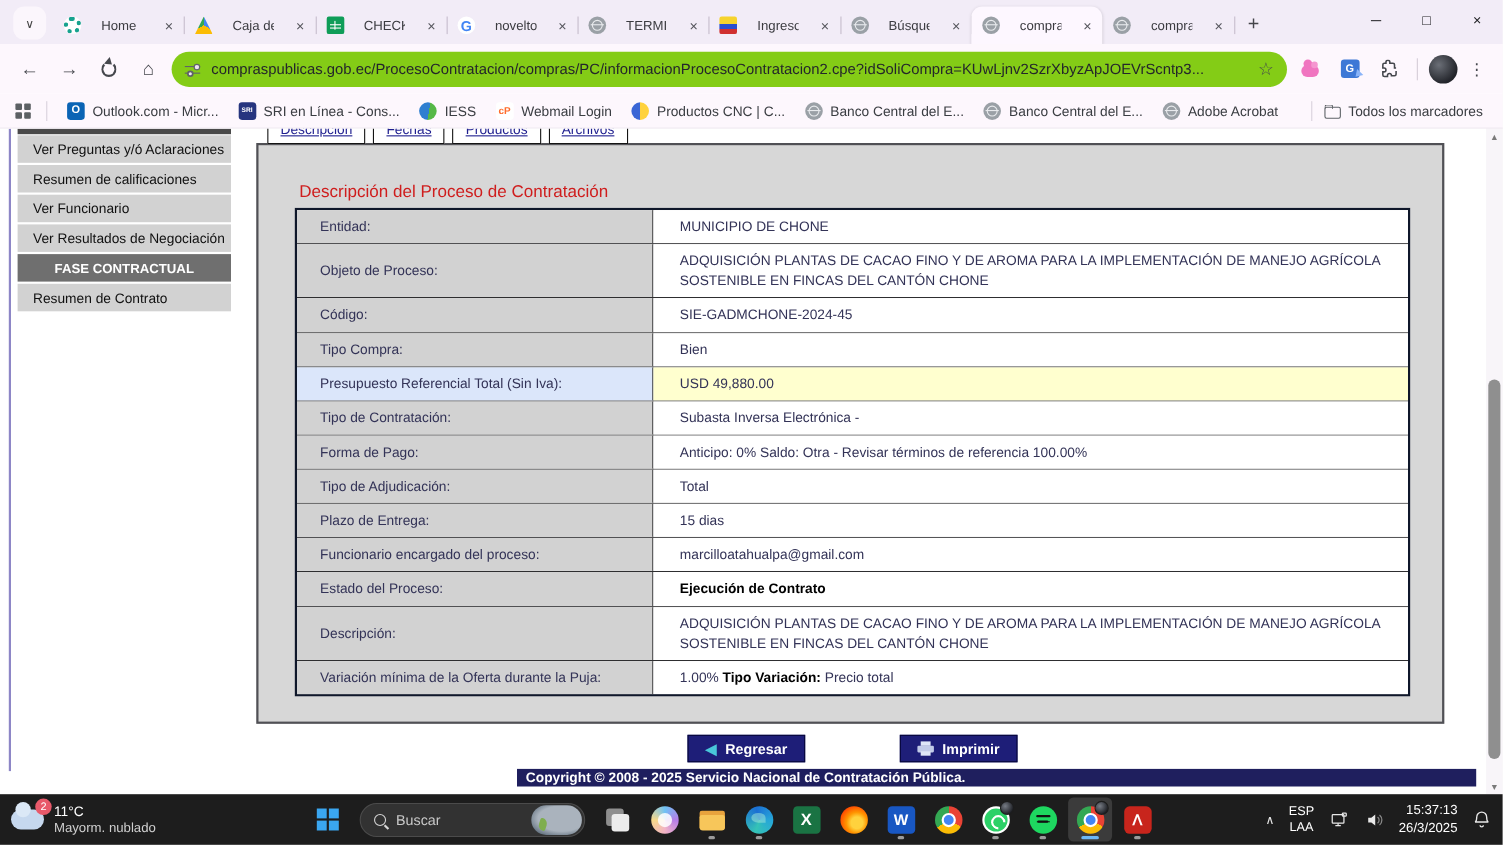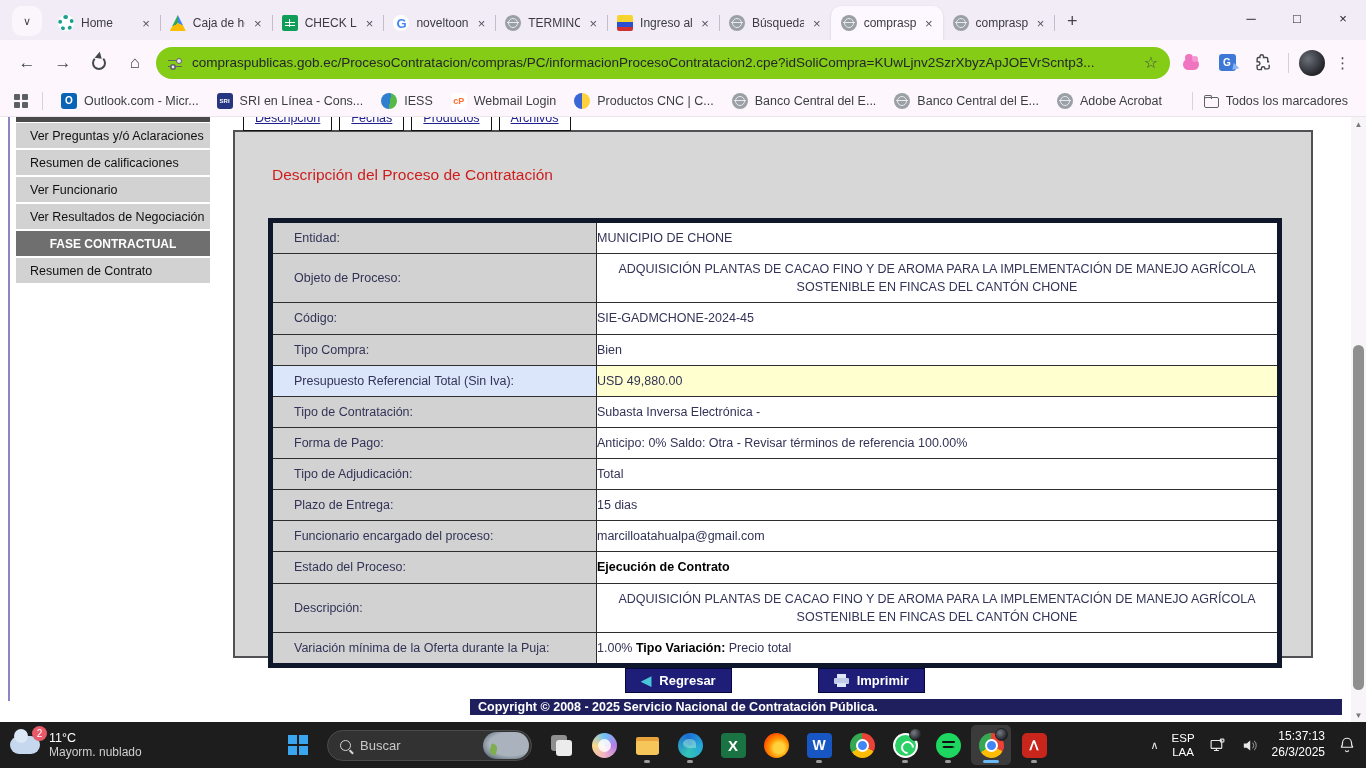--- a/index.html
+++ b/index.html
@@ -3,21 +3,21 @@
 <meta charset="utf-8">
 <style>
   * { box-sizing: border-box; margin: 0; padding: 0; }
   html,body { width:1366px; height:768px; overflow:hidden; background:#fff;
     font-family:"Liberation Sans", sans-serif; }
 
   
   .tabbar { position:absolute; top:0; left:0; width:1366px; height:40px; background:#f2ecf7; display:flex; align-items:flex-end; }
   .tabsearch { width:30px; height:30px; margin:0 6px 4px 12px; border-radius:10px; background:#fbf6fc; display:flex; align-items:center; justify-content:center; color:#444; font-size:11px; flex:0 0 auto; }
   .tabs-scroll { display:flex; align-items:flex-end; height:40px; flex:0 1 auto; min-width:0; }
-  .tab { display:flex; align-items:center; gap:7px; height:34px; padding:0 8px 0 10px; flex:0 1 120px; min-width:0; border-radius:10px 10px 0 0; position:relative; cursor:default; }
+  .tab { display:flex; align-items:center; gap:18px; height:34px; padding:0 8px 0 10px; flex:0 1 120px; min-width:0; border-radius:10px 10px 0 0; position:relative; cursor:default; }
   .tab:not(.active):after { content:""; position:absolute; right:-1px; top:9px; height:16px; width:1px; background:#c6bccc; }
   .tab.active { background:#fdf7ff; box-shadow:0 1px 3px rgba(0,0,0,.12); }
   .tab.active:after { display:none; }
   .tab-label { font-size:12px; color:#3b3b40; white-space:nowrap; overflow:hidden; flex:1 1 auto; min-width:0; }
   .tab-close { font-size:13px; color:#55555c; flex:0 0 auto; padding:0 2px; }
   .newtab { width:28px; height:28px; margin:0 0 5px 4px; display:flex; align-items:center; justify-content:center; font-size:18px; color:#44444a; flex:0 0 auto; }
   .wincontrols { position:absolute; right:0; top:0; height:36px; display:flex; }
   .winbtn { width:46px; height:36px; display:flex; align-items:center; justify-content:center; font-size:13px; color:#202124; }
 
   .favicon { width:16px; height:16px; flex:0 0 auto; border-radius:3px; position:relative; display:inline-flex; align-items:center; justify-content:center; font-size:9px; font-weight:bold; color:#fff; }
@@ -76,25 +76,25 @@
   .sidebar { position:absolute; left:16px; top:0; width:194px; }
   .sidebar-topbar { height:5px; background:#4a4a4a; margin-bottom:1px; }
   .side-item { height:25px; background:#d2d2d2; margin-bottom:2px; display:flex; align-items:center; padding-left:14px; font-size:12.5px; color:#101010; }
   .side-item.header { background:#6f6f6f; color:#fff; font-weight:bold; justify-content:center; padding-left:0; font-size:12px; }
 
   .panel { position:absolute; left:233px; top:13px; width:1080px; height:528px; background:#d7d7d7; border:2px solid #505055; }
   .ctabs { position:absolute; top:-27px; left:8px; display:flex; gap:7px; }
   .ctab { height:26px; background:#fff; border:1px solid #141414; padding:0 11px; display:flex; align-items:center; font-size:12.5px; color:#1f1f8f; text-decoration:underline; white-space:nowrap; }
   .panel-heading { position:absolute; left:37px; top:34px; font-size:15.5px; color:#cf1d1d; }
 
-  .ptable { position:absolute; left:33px; top:57px; width:1014px; border:5px solid #0f172a; background:#fff;margin-top:29px; }
+  .ptable { position:absolute; left:33px; top:57px; width:1014px; border:2px solid #0f172a; background:#fff; }
   .prow { display:flex; border-bottom:1px solid #2e2e30; }
   .prow:last-child { border-bottom:none; }
   .pcell-label { width:324px; flex:0 0 324px; background:#d2d2d2; border-right:1px solid #2e2e30; padding:6px 6px 6px 21px; font-size:12.5px; color:#333357; display:flex; align-items:center; }
-  .pcell-value { flex:1 1 auto; background:#fff; padding:6px 0; font-size:12.5px; color:#333357; display:flex; align-items:center; line-height:1.45;text-align:center; }
+  .pcell-value { flex:1 1 auto; background:#fff; padding:6px 24px; font-size:12.5px; color:#333357; display:flex; align-items:center; line-height:1.45; }
   .prow.highlight .pcell-label { background:#dbe6fa; }
   .prow.highlight .pcell-value { background:#ffffcf; }
   .prow.tall .pcell-label, .prow.tall .pcell-value { min-height:48px; }
   .prow .pcell-label, .prow .pcell-value { min-height:28px; }
   .vbold { color:#000; font-weight:bold; }
 
   .btnrow { position:absolute; left:35px; width:1010px; top:536px; display:flex; justify-content:center; gap:86px; }
   .navybtn { background:#1e1e78; border:1px solid #06063a; color:#fff; font-weight:bold; font-size:13px; height:25px; padding:0 15px; display:flex; align-items:center; gap:8px; }
   .arrow-ico { color:#49c7da; font-size:13px; }
   .printer-ico { width:15px; height:13px; position:relative; }

